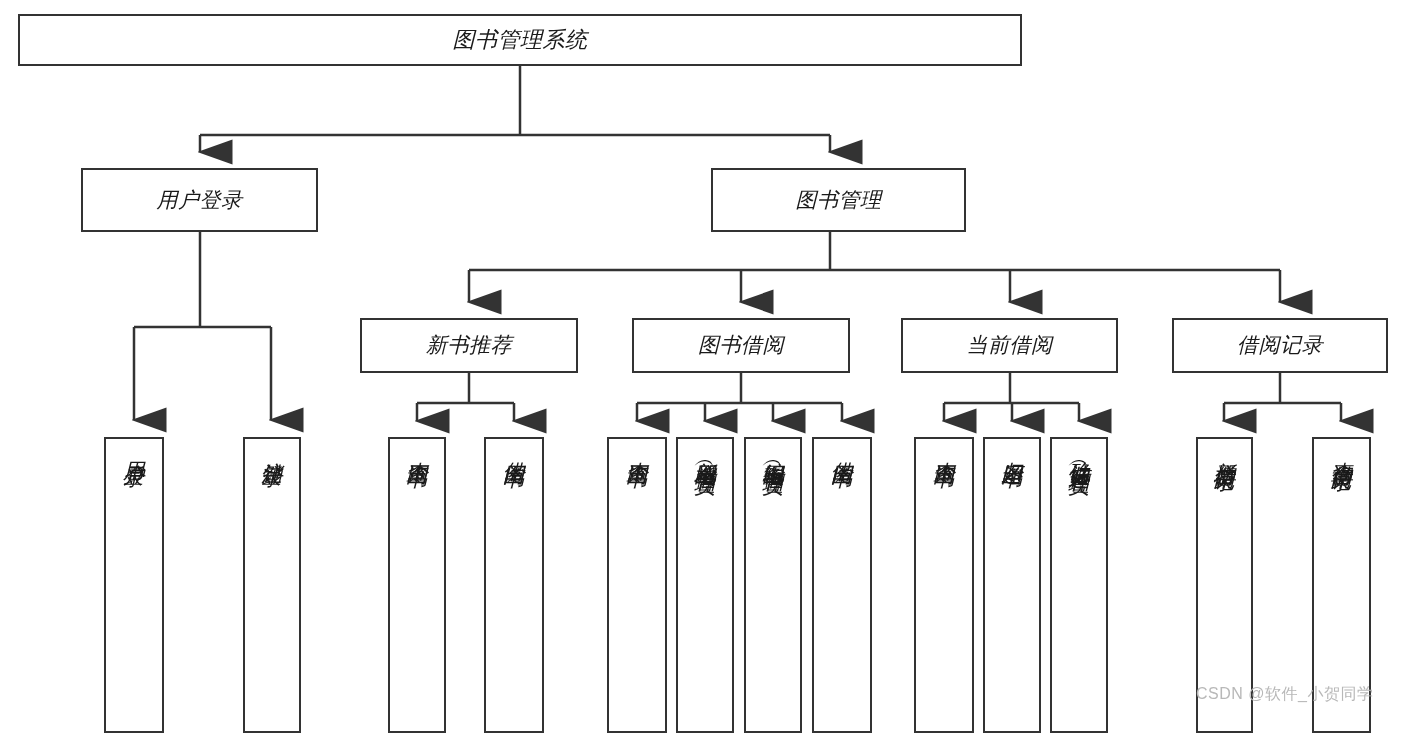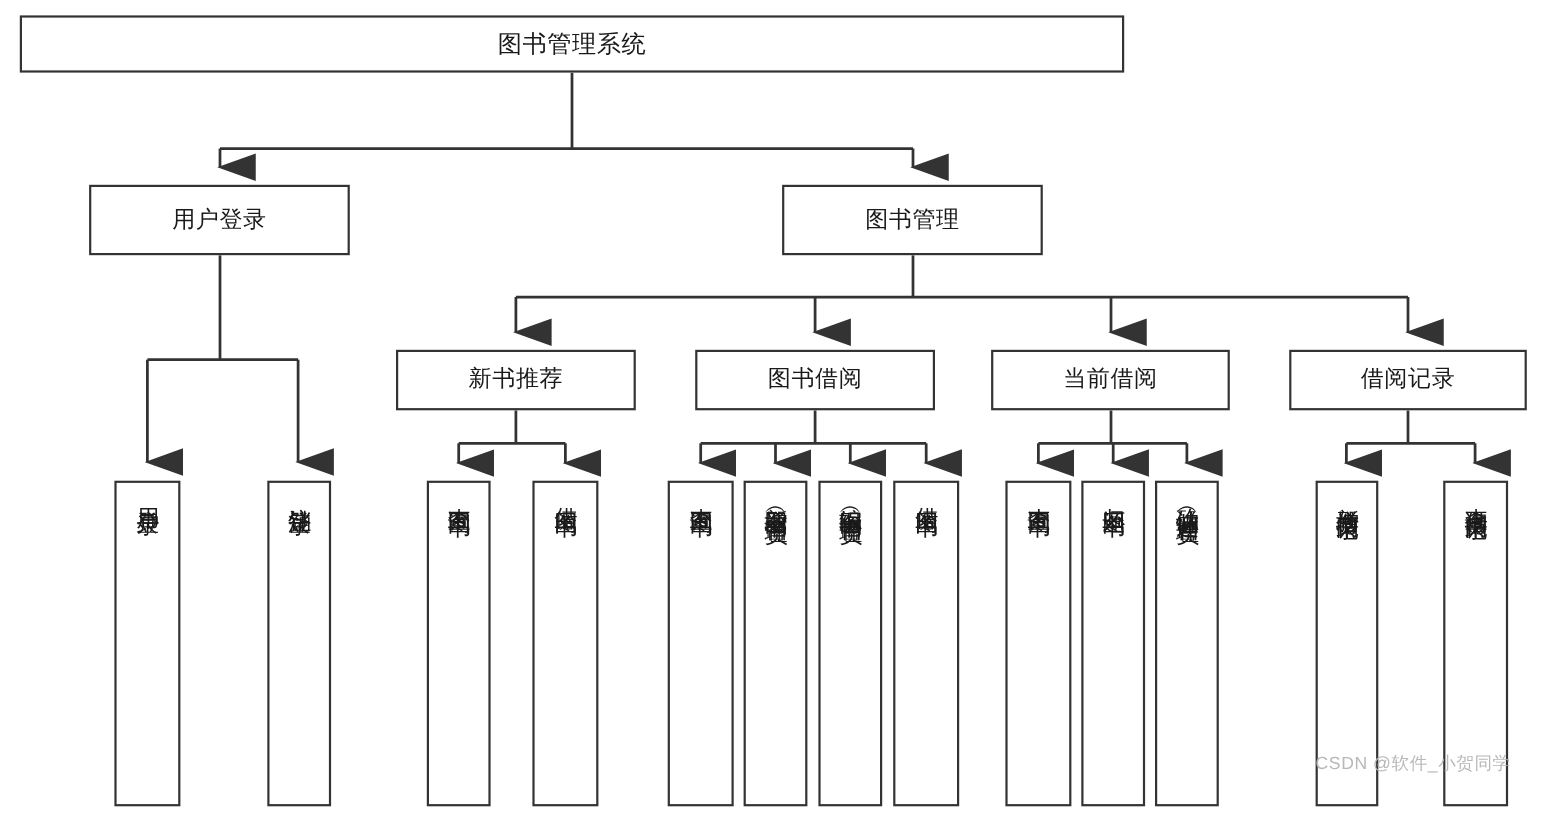--- a/index.html
+++ b/index.html
@@ -32,20 +32,21 @@
     border: 2px solid #333333;
     display: flex;
     align-items: center;
     justify-content: center;
     color: #1a1a1a;
   }
   .node .label {
     text-align: left;
     line-height: 1.25;
     letter-spacing: 0.5px;
+    font-style: italic;
   }
   .node.horiz .label {
     writing-mode: horizontal-tb;
     font-size: 21px;
   }
   .node.vert {
     align-items: flex-start;
     padding-top: 6px;
   }
   .node.vert .label {
@@ -121,21 +122,21 @@
     </g>
   </svg>
 
   <div class="node horiz" id="root-node" style="left:18px; top:14px; width:1004px; height:52px;">
     <span class="label">图书管理系统</span>
   </div>
 
   <div class="node horiz" style="left:81px; top:168px; width:237px; height:64px;">
     <span class="label">用户登录</span>
   </div>
-  <div class="node horiz" style="left:711px; top:168px; width:237px; height:64px;">
+  <div class="node horiz" style="left:711px; top:168px; width:255px; height:64px;">
     <span class="label">图书管理</span>
   </div>
 
   <div class="node horiz" style="left:632px; top:318px; width:218px; height:55px;">
     <span class="label">图书借阅</span>
   </div>
   <div class="node horiz" style="left:360px; top:318px; width:218px; height:55px;">
     <span class="label">新书推荐</span>
   </div>
   <div class="node horiz" style="left:901px; top:318px; width:217px; height:55px;">

